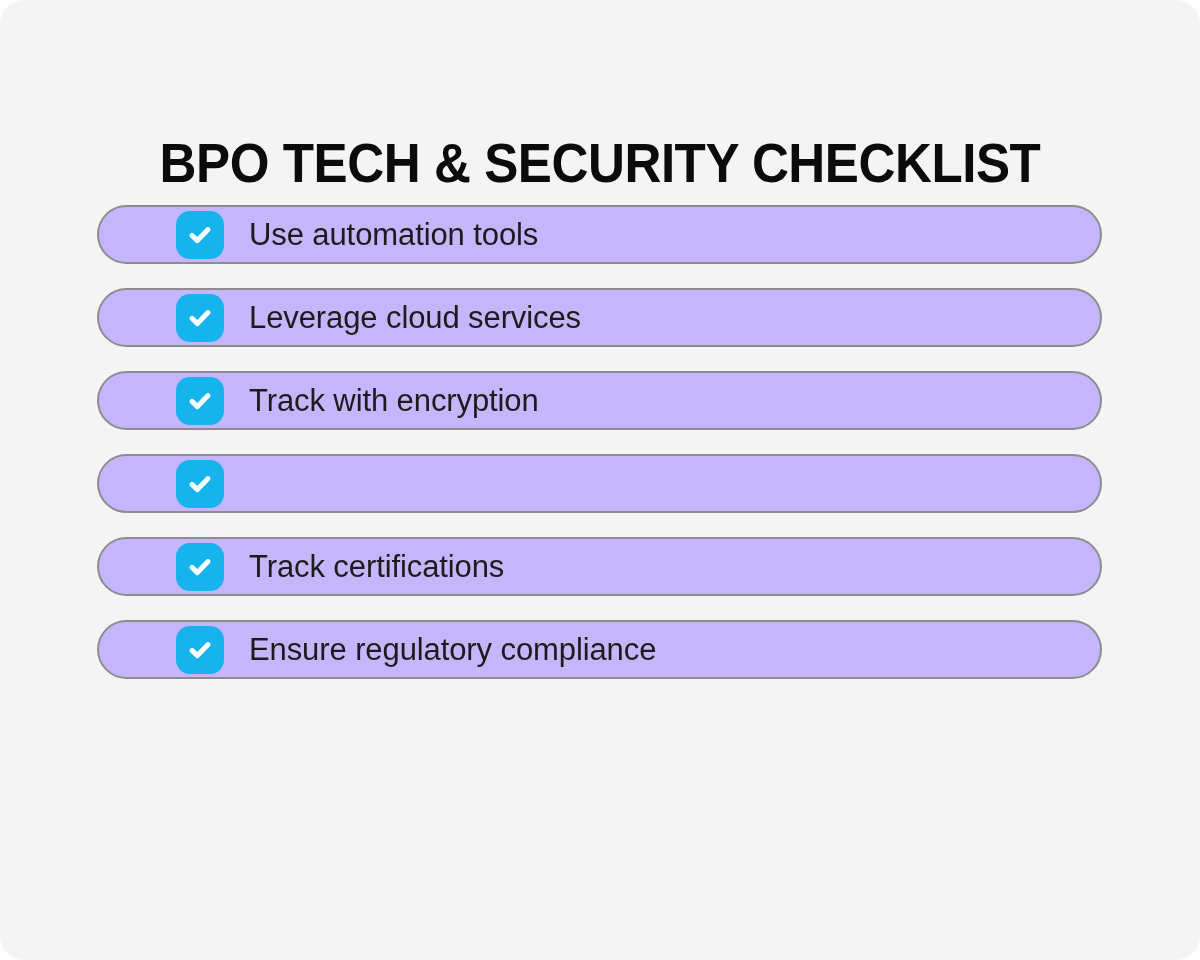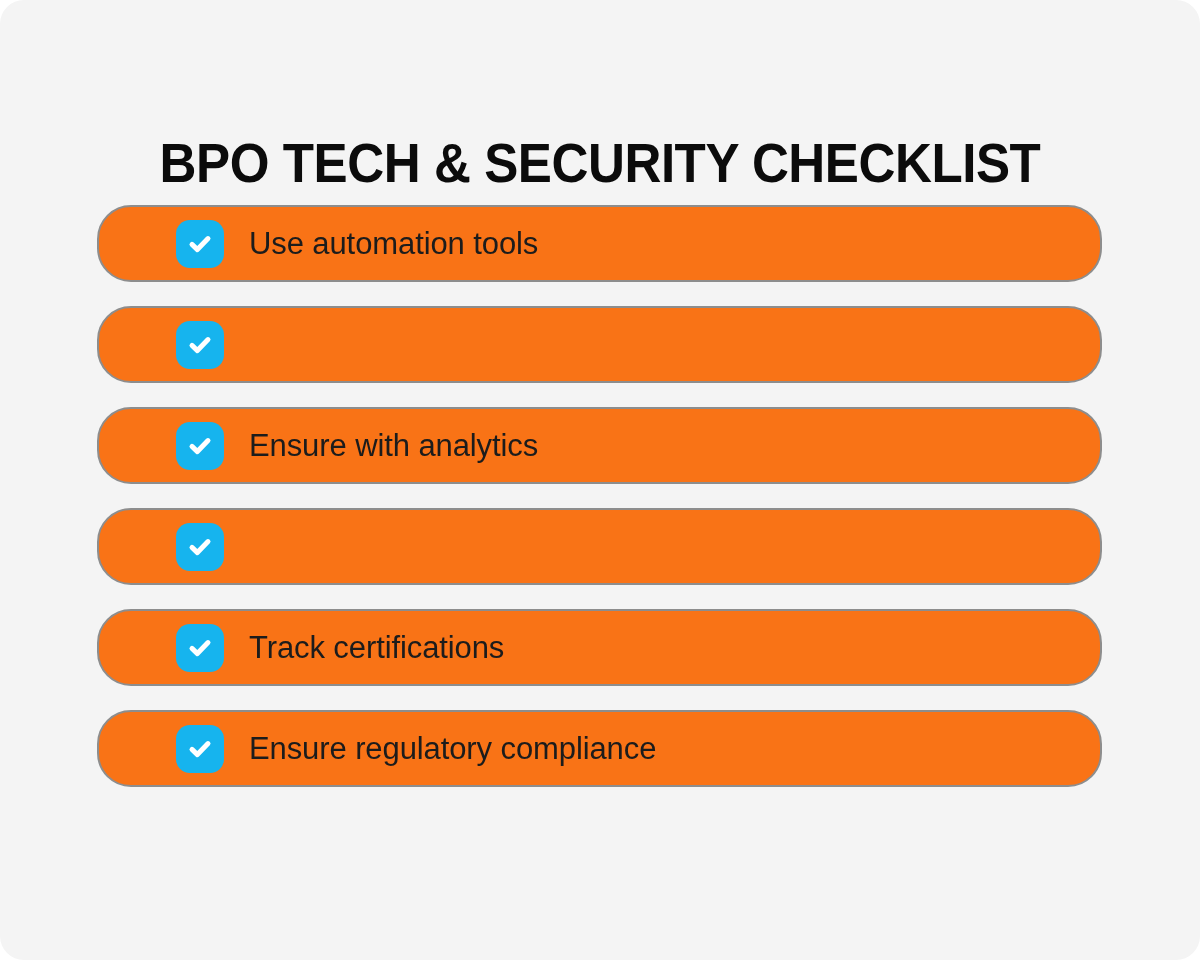--- a/index.html
+++ b/index.html
@@ -48,23 +48,23 @@
   .list {
     position: absolute;
     left: 97px;
     top: 205px;
     width: 1005px;
   }
 
   .row {
     position: relative;
     box-sizing: border-box;
-    height: 77px;
+    height: 59px;
     margin-bottom: 24px;
-    background: #f97316;
+    background: #c4b5fd;
     border: 2px solid #8d8d8d;
     border-radius: 34px;
     display: flex;
     align-items: center;
   }
   .row:last-child { margin-bottom: 1px; align-items: center; }
 
   .checkbox {
     flex: 0 0 auto;
     margin-left: 77px;
@@ -109,29 +109,30 @@
       <span class="row-label">Use automation tools</span>
     </div>
 
 
     <div class="row">
       <span class="checkbox">
         <svg viewBox="0 0 30 30" aria-hidden="true">
           <path d="M7 15.4 L12.4 20.6 L23 9.6" fill="none" stroke="#ffffff" stroke-width="5" stroke-linecap="round" stroke-linejoin="round"></path>
         </svg>
       </span>
+      <span class="row-label">Leverage cloud services</span>
     </div>
 
     <div class="row">
       <span class="checkbox">
         <svg viewBox="0 0 30 30" aria-hidden="true">
           <path d="M7 15.4 L12.4 20.6 L23 9.6" fill="none" stroke="#ffffff" stroke-width="5" stroke-linecap="round" stroke-linejoin="round"></path>
         </svg>
       </span>
-      <span class="row-label">Ensure with analytics</span>
+      <span class="row-label">Track with encryption</span>
     </div>
 
     <div class="row">
       <span class="checkbox">
         <svg viewBox="0 0 30 30" aria-hidden="true">
           <path d="M7 15.4 L12.4 20.6 L23 9.6" fill="none" stroke="#ffffff" stroke-width="5" stroke-linecap="round" stroke-linejoin="round"></path>
         </svg>
       </span>
     </div>
 

